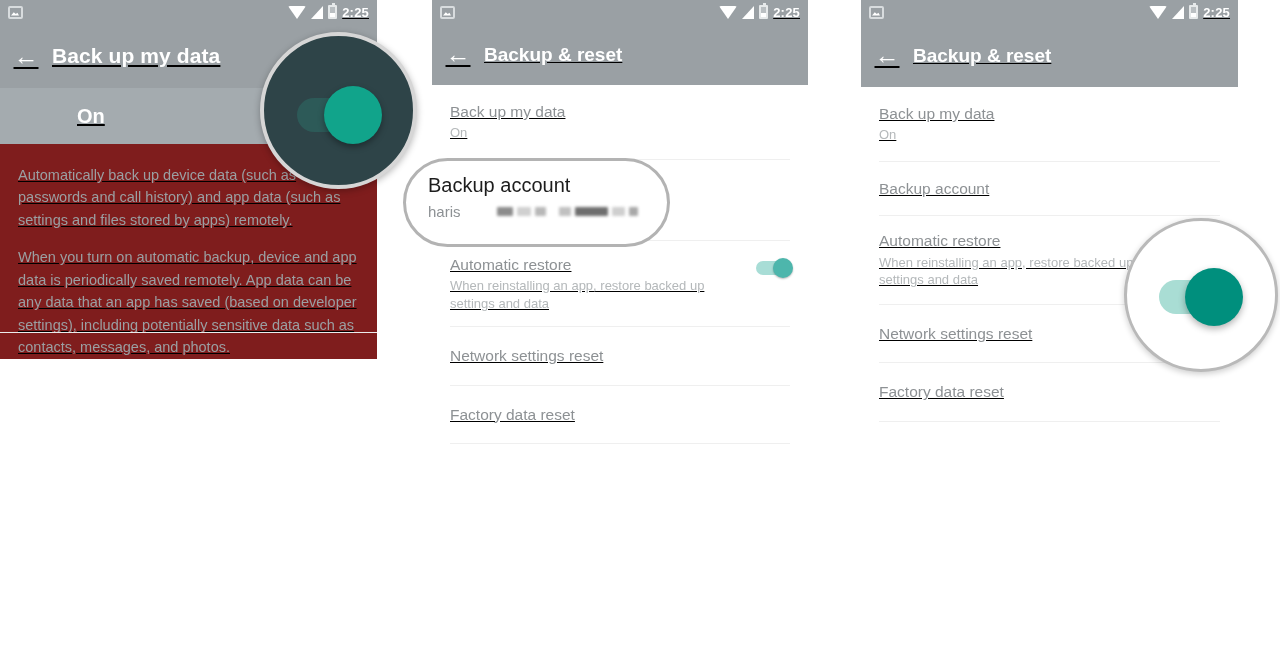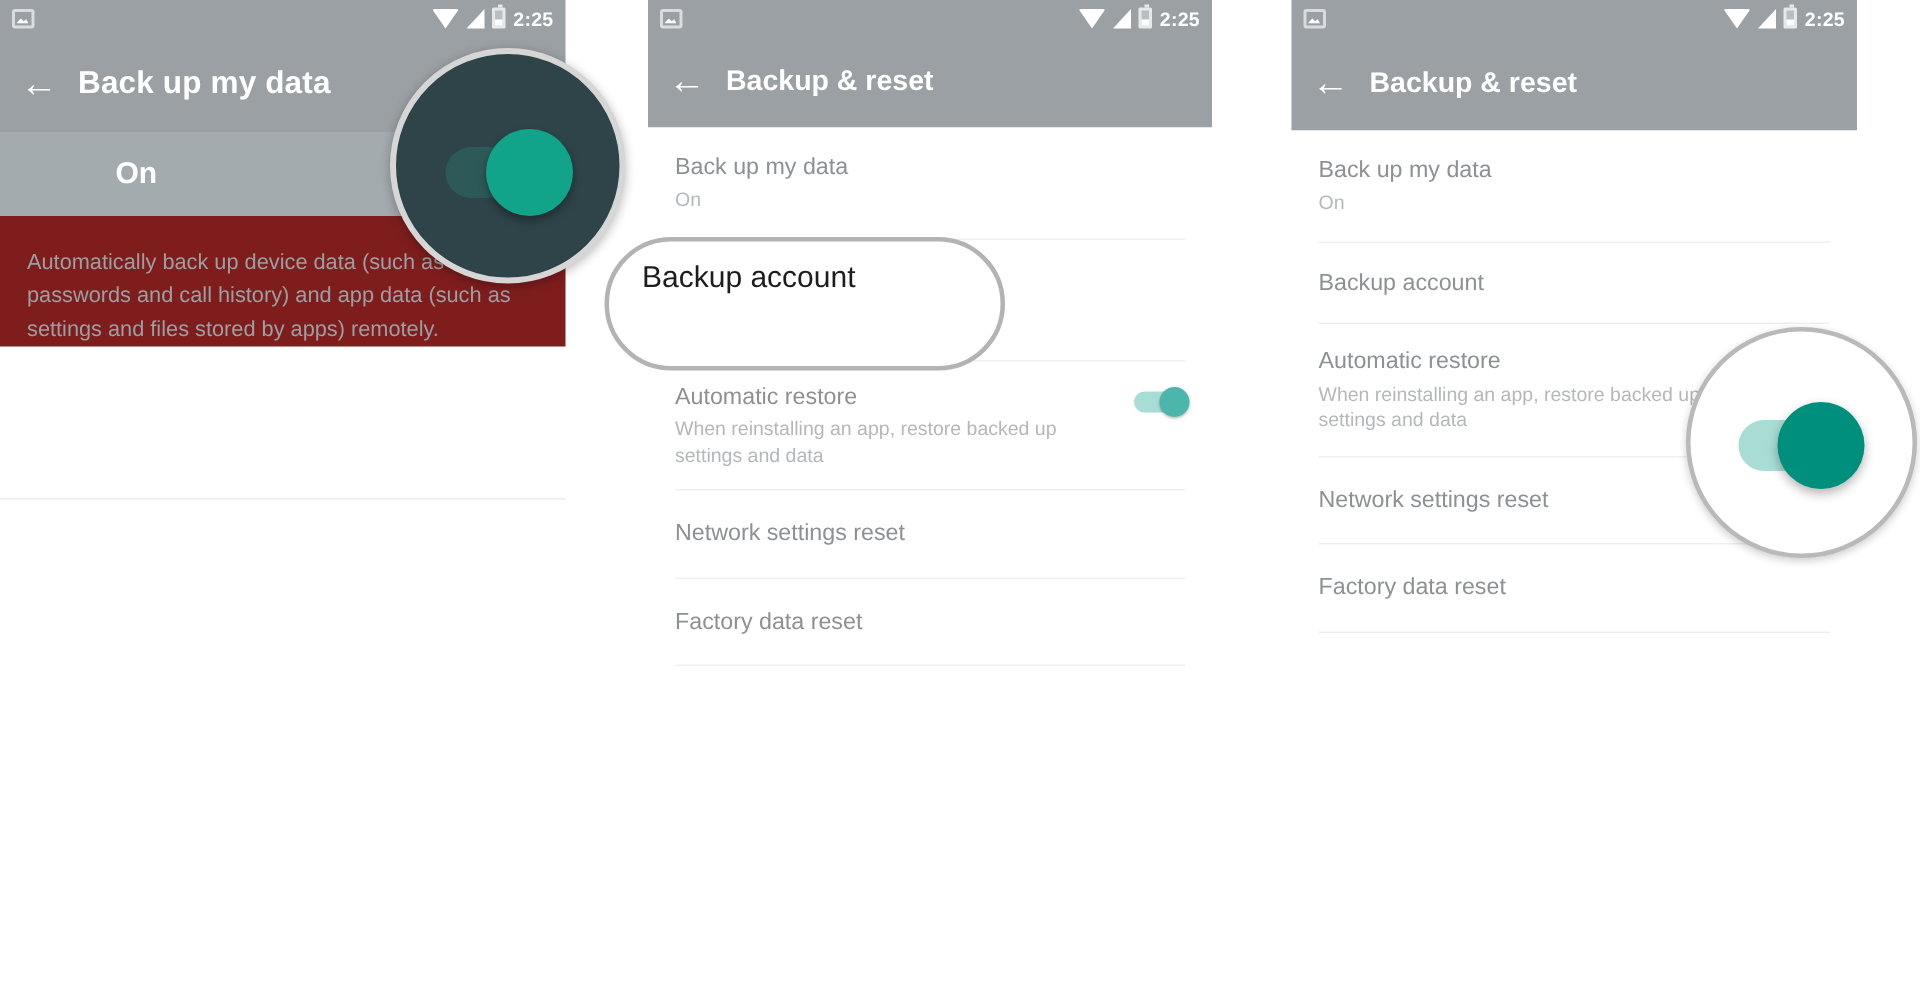--- a/index.html
+++ b/index.html
@@ -5,21 +5,21 @@
   * { box-sizing: border-box; margin: 0; padding: 0; }
   html, body {
     width: 1280px; height: 672px;
     background: #ffffff;
     font-family: "Liberation Sans", sans-serif;
     overflow: hidden;
   }
   .stage { position: relative; width: 1280px; height: 672px; background:#fff; }
 
   
-  .panel { position: absolute; background:#ffffff; }
+  .panel { position: absolute; background:#ffffff;text-decoration:underline; }
 
   .statusbar {
     position:relative; height:24px; background:#9aa0a4;
     display:flex; align-items:center; padding:0 8px;
   }
   .sb-left { display:flex; align-items:center; gap:6px; }
   .sb-right { margin-left:auto; display:flex; align-items:center; gap:5px; }
   .sb-time { color:#ffffff; font-size:13px; font-weight:bold; letter-spacing:0.2px; }
 
   .ic-photo { width:15px; height:13px; border:2px solid #d8dcde; border-radius:2px;
@@ -125,20 +125,21 @@
       <div class="back">←</div>
       <div class="title">Back up my data</div>
     </div>
 
     <div class="onrow">
       <span class="onlbl">On</span>
     </div>
 
     <div class="body">
       <p>Automatically back up device data (such as passwords and call history) and app data (such as settings and files stored by apps) remotely.</p>
+      <p>When you turn on automatic backup, device and app data is periodically saved remotely. App data can be any data that an app has saved (based on developer settings), including potentially sensitive data such as contacts, messages, and photos.</p>
     </div>
     <div class="divider"></div>
   </div>
 
   <div class="panel" id="p2">
 
     <div class="statusbar">
       <div class="sb-left">
         <span class="ic-photo"></span>
       </div>
@@ -195,20 +196,32 @@
         <div class="txt">
           <div class="rtitle">Factory data reset</div>
         </div>
       </div>
       <div class="sep"></div>
     </div>
   </div>
 
   <div id="callout">
     <div class="ctitle">Backup account</div>
+    <div class="csub">
+      <span>haris</span>
+      <span class="redact" style="margin-left:36px;">
+        <i style="width:16px;background:#8c8c8c;"></i>
+        <i style="width:14px;background:#d0d0d0;"></i>
+        <i style="width:11px;background:#b8b8b8;"></i>
+        <i style="width:12px;background:#c0c0c0;margin-left:9px;"></i>
+        <i style="width:33px;background:#6e6e6e;"></i>
+        <i style="width:13px;background:#cfcfcf;"></i>
+        <i style="width:9px;background:#a8a8a8;"></i>
+      </span>
+    </div>
   </div>
 
   <div class="panel" id="p3">
 
     <div class="statusbar">
       <div class="sb-left">
         <span class="ic-photo"></span>
       </div>
       <div class="sb-right">
         <span class="ic-wifi"></span>

